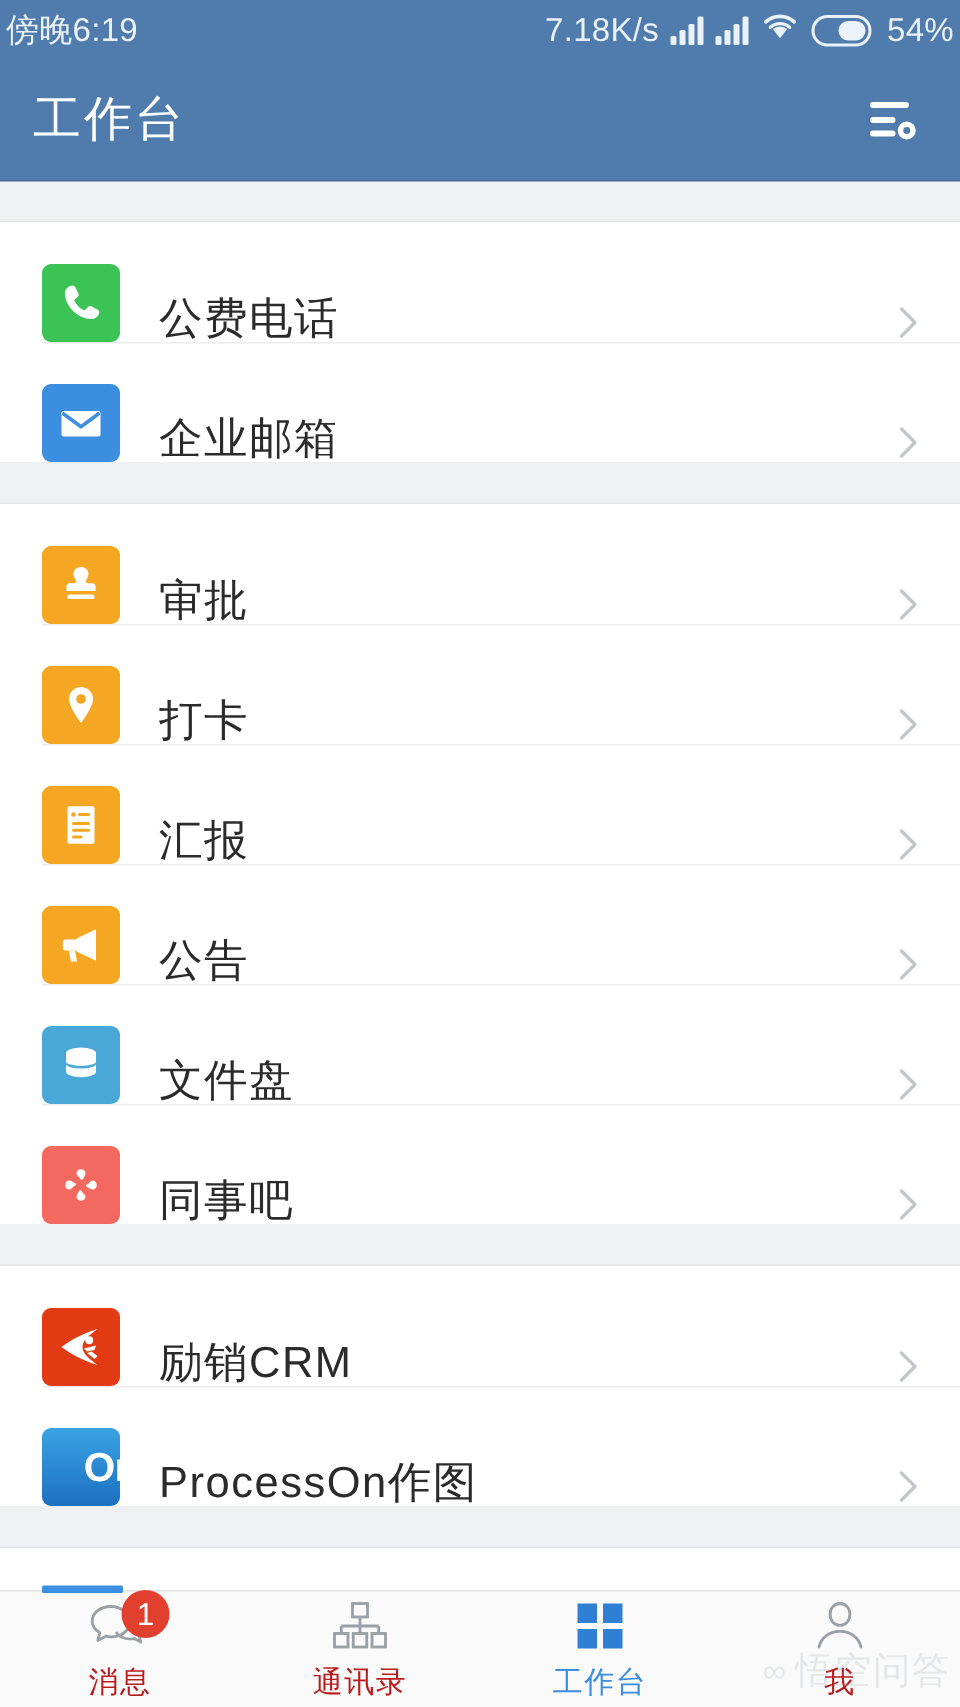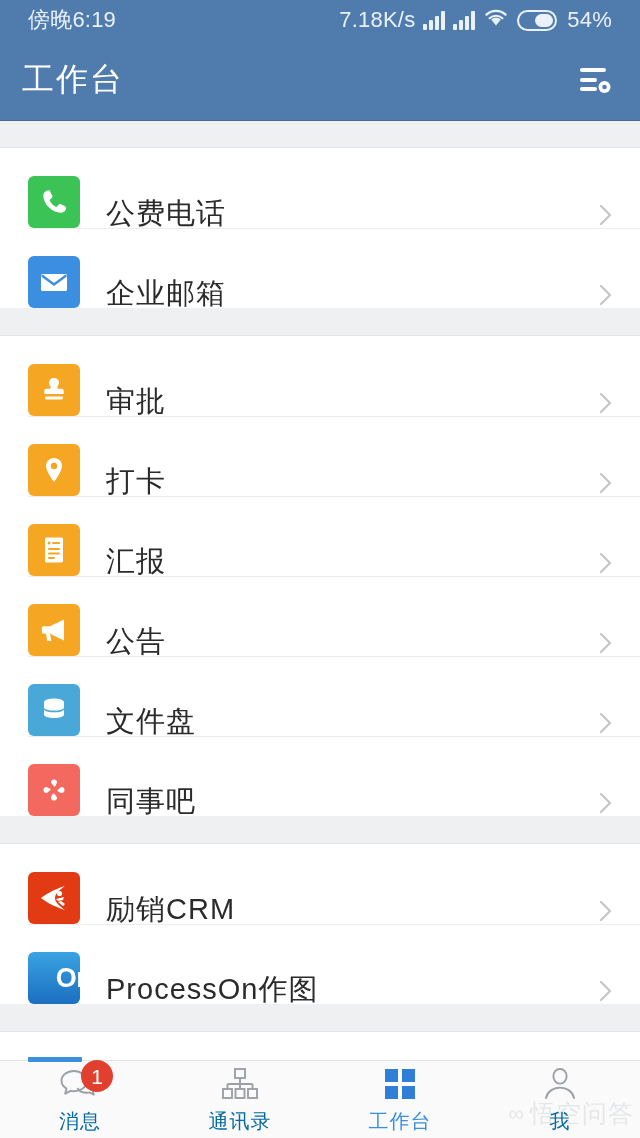--- a/index.html
+++ b/index.html
@@ -6,21 +6,21 @@
   html,body{ background:#ffffff; }
   body{
     width:640px; height:1138px; position:relative; overflow:hidden;
     font-family:"Liberation Sans","DejaVu Sans",sans-serif;
     -webkit-font-smoothing:antialiased;
   }
 
   
   .statusbar{
     height:40px; background:#4f7cac; display:flex; align-items:center;
-    padding:0 28px; color:#eaf1f8; font-size:22px; letter-spacing:.2px;
+    padding:0 4px; color:#eaf1f8; font-size:22px; letter-spacing:.2px;
   }
   .sb-left{ flex:0 0 auto; }
   .sb-right{ margin-left:auto; display:flex; align-items:center; gap:8px; }
   .sb-speed{ font-size:22px; }
   .sb-pct{ font-size:22px; margin-left:2px; }
   .bars{ display:flex; align-items:flex-end; gap:2px; height:20px; }
   .bars i{ display:block; width:4px; background:#eaf1f8; border-radius:1px; }
   .bars i:nth-child(1){ height:6px; }
   .bars i:nth-child(2){ height:10px; }
   .bars i:nth-child(3){ height:14px; }
@@ -73,21 +73,21 @@
   }
   .nav::after{
     content:""; position:absolute; left:28px; top:-4px; width:54px; height:5px;
     background:#3b8ee0; border-radius:1px;
   }
   .tab{
     flex:1; height:100%; display:flex; flex-direction:column; align-items:center;
     justify-content:center; gap:4px; position:relative;
   }
   .tab-ico{ height:40px; display:flex; align-items:center; justify-content:center; position:relative; }
-  .tab-label{ font-size:20px; color:#0369a1; letter-spacing:1px; }
+  .tab-label{ font-size:20px; color:#b91c1c; letter-spacing:1px; }
   .tab.active .tab-label{ color:#3b8ee0; }
   .badge{
     position:absolute; top:-4px; left:24px; min-width:32px; height:32px; padding:0 6px;
     background:#e2402f; color:#fff; border-radius:16px; font-size:21px;
     display:flex; align-items:center; justify-content:center; line-height:1;
   }
 
   
   .watermark{
     position:absolute; right:6px; bottom:8px; display:flex; align-items:center; gap:6px;

